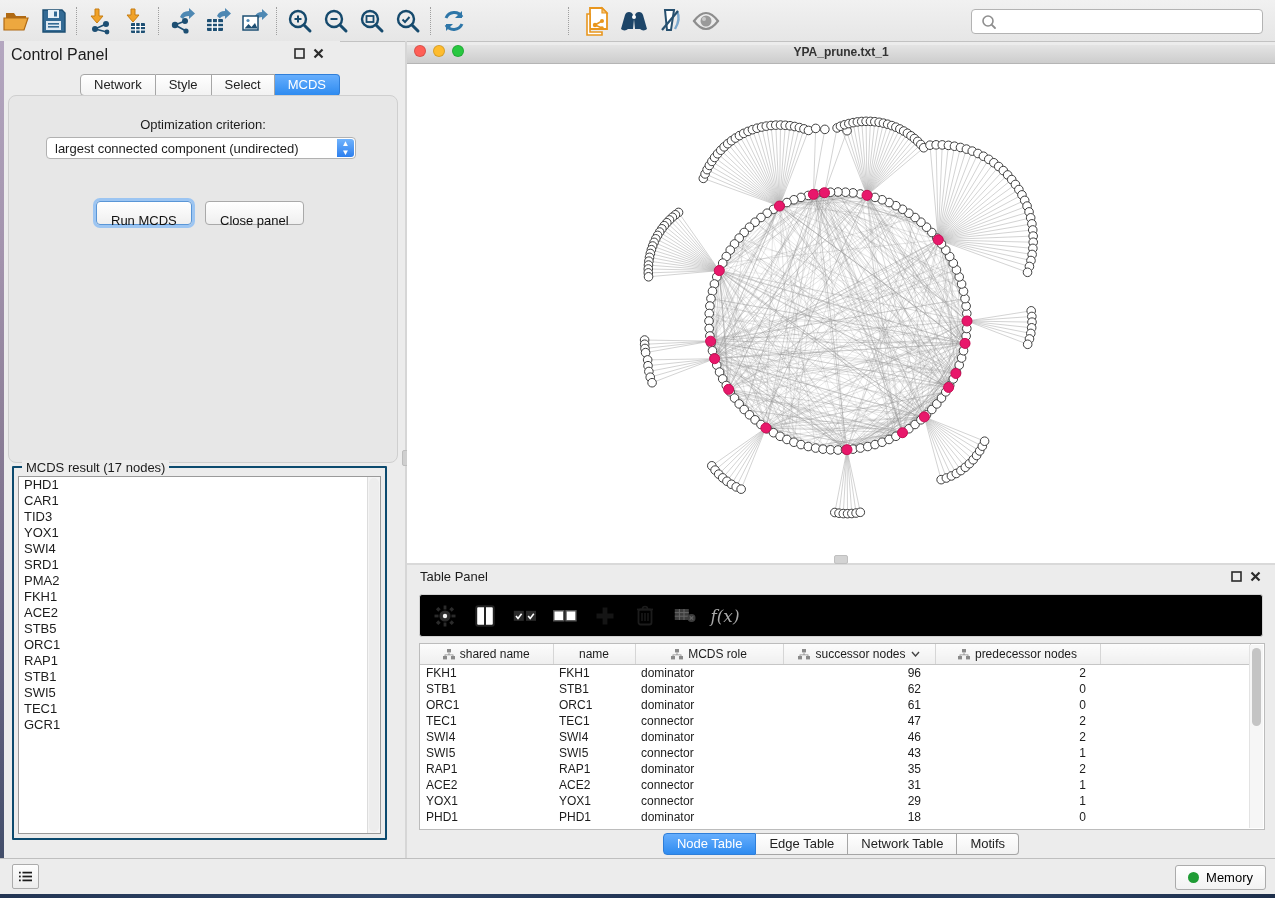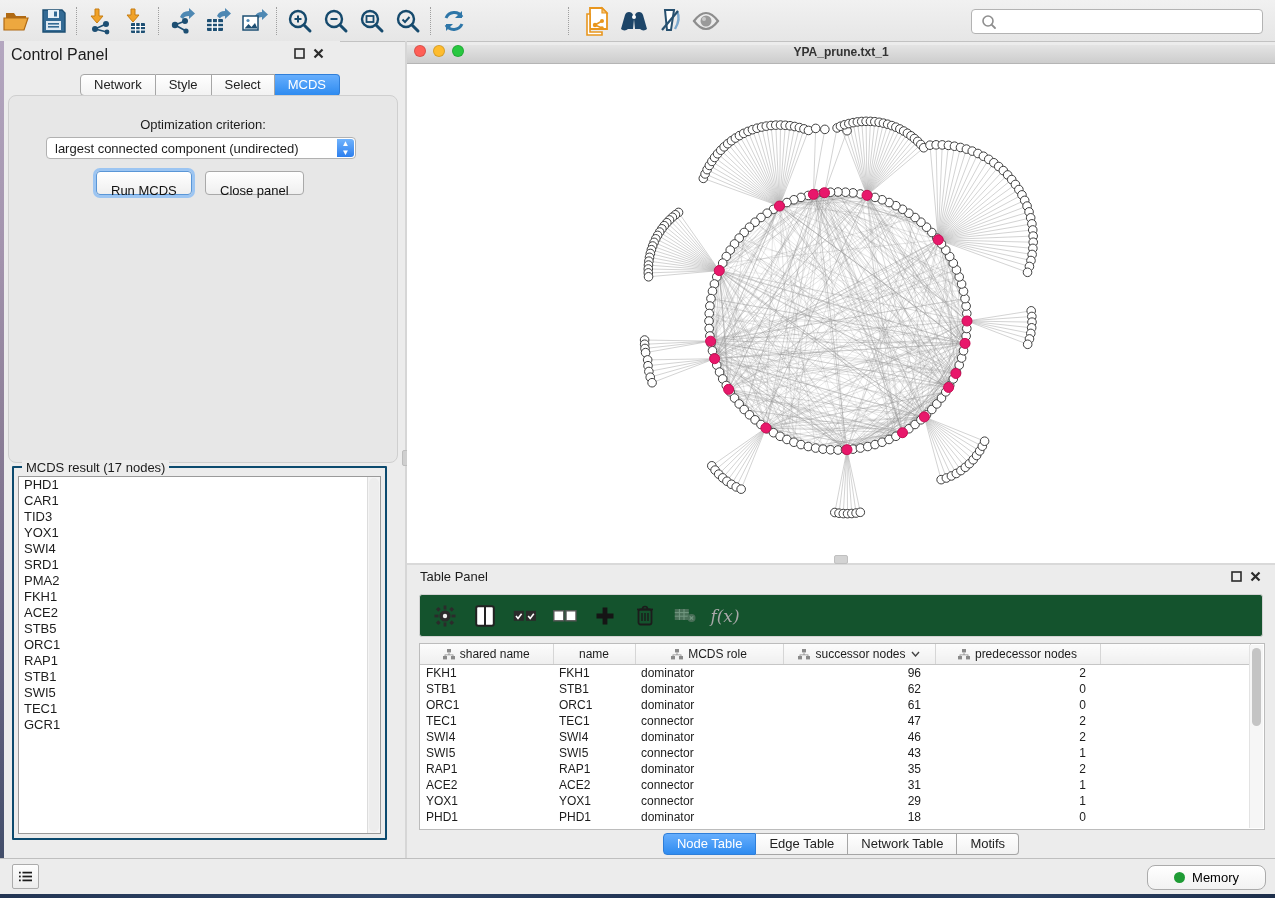--- a/index.html
+++ b/index.html
@@ -32,21 +32,21 @@
   .tab.active{background:linear-gradient(#66aefd,#2e8bf0);color:#fff;border-color:#2f7ed8;}
   #mcds-card{left:4px;top:54px;width:388px;height:366px;background:#e7e7e7;
     border:1px solid #cfcfcf;border-radius:8px;}
   #opt-label{top:21px;width:100%;text-align:center;font-size:13px;}
   .mac-select{left:37px;top:41px;width:310px;height:22px;background:#fff;border:1px solid #b1b1b1;
     border-radius:4px;font-size:13px;line-height:22px;padding-left:8px;box-sizing:border-box;}
   .stepper{position:absolute;right:1px;top:1px;width:17px;height:18px;border-radius:0 3px 3px 0;
     background:linear-gradient(#71b3fc,#2d7fee);color:#fff;font-size:8px;line-height:9px;
     text-align:center;}
   .mac-btn{height:23px;background:linear-gradient(#ffffff,#efefef);border:1px solid #a9a9a9;
-    border-radius:4px;font-size:13px;font-family:"Liberation Sans",sans-serif;padding:11px 14px;color:#111;}
+    border-radius:4px;font-size:13px;font-family:"Liberation Sans",sans-serif;padding:11px 14px;color:#111;margin-top:30px;}
   .mac-btn.focus{box-shadow:0 0 0 3px #9cc5f2;border-color:#5a96d6;}
   #mcds-fieldset{left:8px;top:425px;width:371px;height:370px;border:2px solid #0c4a6e;
     border-radius:1px;}
   #mcds-legend{position:absolute;top:-8px;left:8px;background:#ececec;padding:0 4px;font-size:13px;}
   #mcds-list{position:absolute;left:4px;top:8px;right:4px;bottom:4px;background:#fff;
     border:1px solid #9a9a9a;overflow:hidden;}
   #mcds-list .item{font-size:13px;line-height:16px;padding-left:5px;}
   #mcds-scroll{position:absolute;right:0;top:0;bottom:0;width:12px;background:#f4f4f4;
     border-left:1px solid #dcdcdc;}
   #mcds-scroll .thumb{position:absolute;left:1px;right:1px;top:1px;bottom:1px;background:#ededed;border-radius:5px;}
@@ -56,41 +56,41 @@
     border-bottom:1px solid #b5b5b5;display:flex;}
   #net-title{position:absolute;width:100%;text-align:center;font-size:12px;font-weight:700;color:#333;}
   .light{width:12px;height:12px;border-radius:50%;margin-left:7px;border:1px solid rgba(0,0,0,.15);box-sizing:border-box;}
   
   #v-split{left:405px;top:41px;width:2px;height:817px;background:#d6d6d6;}
   #v-handle{left:402px;top:450px;width:8px;height:14px;background:#cfcfcf;border:1px solid #bdbdbd;border-radius:2px;}
   #h-split{left:407px;top:563px;width:868px;height:2px;background:#d9d9d9;}
   #h-handle{left:834px;top:555px;width:12px;height:7px;background:#d3d3d3;border:1px solid #c0c0c0;border-radius:2px;}
   
   #table-panel{left:407px;top:565px;width:868px;height:293px;background:#ececec;}
-  #tp-toolbar{left:12px;top:29px;width:844px;height:43px;background:#14532d;
+  #tp-toolbar{left:12px;top:29px;width:844px;height:43px;background:#000000;
     border:1px solid #d2d2d2;border-radius:3px;display:flex;align-items:center;gap:6px;padding-left:8px;box-sizing:border-box;}
   #tp-toolbar .tbtn{width:34px;}
   .fx{font-family:"DejaVu Serif",serif;font-style:italic;font-size:17px;color:#a8a8a8;}
   #tbl-wrap{left:12px;top:78px;width:844px;height:185px;background:#fff;border:1px solid #bcbcbc;overflow:hidden;}
   table{border-collapse:collapse;table-layout:fixed;width:830px;}
   th{font-weight:400;font-size:12px;height:20px;background:linear-gradient(#fcfcfc,#efefef);
     border-right:1px solid #d6d6d6;border-bottom:1px solid #c6c6c6;padding:0 4px;white-space:nowrap;overflow:hidden;}
   th .hdr{display:flex;align-items:center;justify-content:center;gap:5px;}
   td{font-size:12px;height:16px;padding:0 6px;white-space:nowrap;overflow:hidden;}
   td.num{text-align:right;padding-right:14px;}
   #tbl-vscroll{position:absolute;right:1px;top:1px;width:13px;bottom:1px;background:#f6f6f6;border-left:1px solid #e3e3e3;}
   #tbl-vscroll .thumb{position:absolute;left:2px;width:9px;top:3px;height:78px;background:#c4c4c4;border-radius:5px;}
   #tp-tabs{left:0;top:268px;width:100%;display:flex;justify-content:center;}
   
   #status-bar{left:0;top:858px;width:1275px;height:35px;background:#ececec;border-top:1px solid #bfbfbf;}
   #list-btn{left:12px;top:5px;width:27px;height:25px;background:linear-gradient(#fdfdfd,#ececec);
     border:1px solid #ababab;border-radius:2px;display:flex;align-items:center;justify-content:center;}
   #memory-btn{right:9px;top:6px;height:25px;background:linear-gradient(#ffffff,#f2f2f2);
-    border:1px solid #ababab;border-radius:8px;display:flex;align-items:center;gap:7px;
-    padding:0 26px;font-size:13px;}
+    border:1px solid #ababab;border-radius:3px;display:flex;align-items:center;gap:7px;
+    padding:0 12px;font-size:13px;}
   #memory-dot{width:11px;height:11px;border-radius:50%;background:#1f9c35;}
   svg{display:block;}
 </style>
 </head>
 <body>
 
 <div id="toolbar" class="abs">
   <button class="tbtn">
     <svg width="30" height="26" viewBox="0 0 30 26">
       <path d="M3 5 h8 l2 3 h10 v4 H3z" fill="#b06a14"></path>

